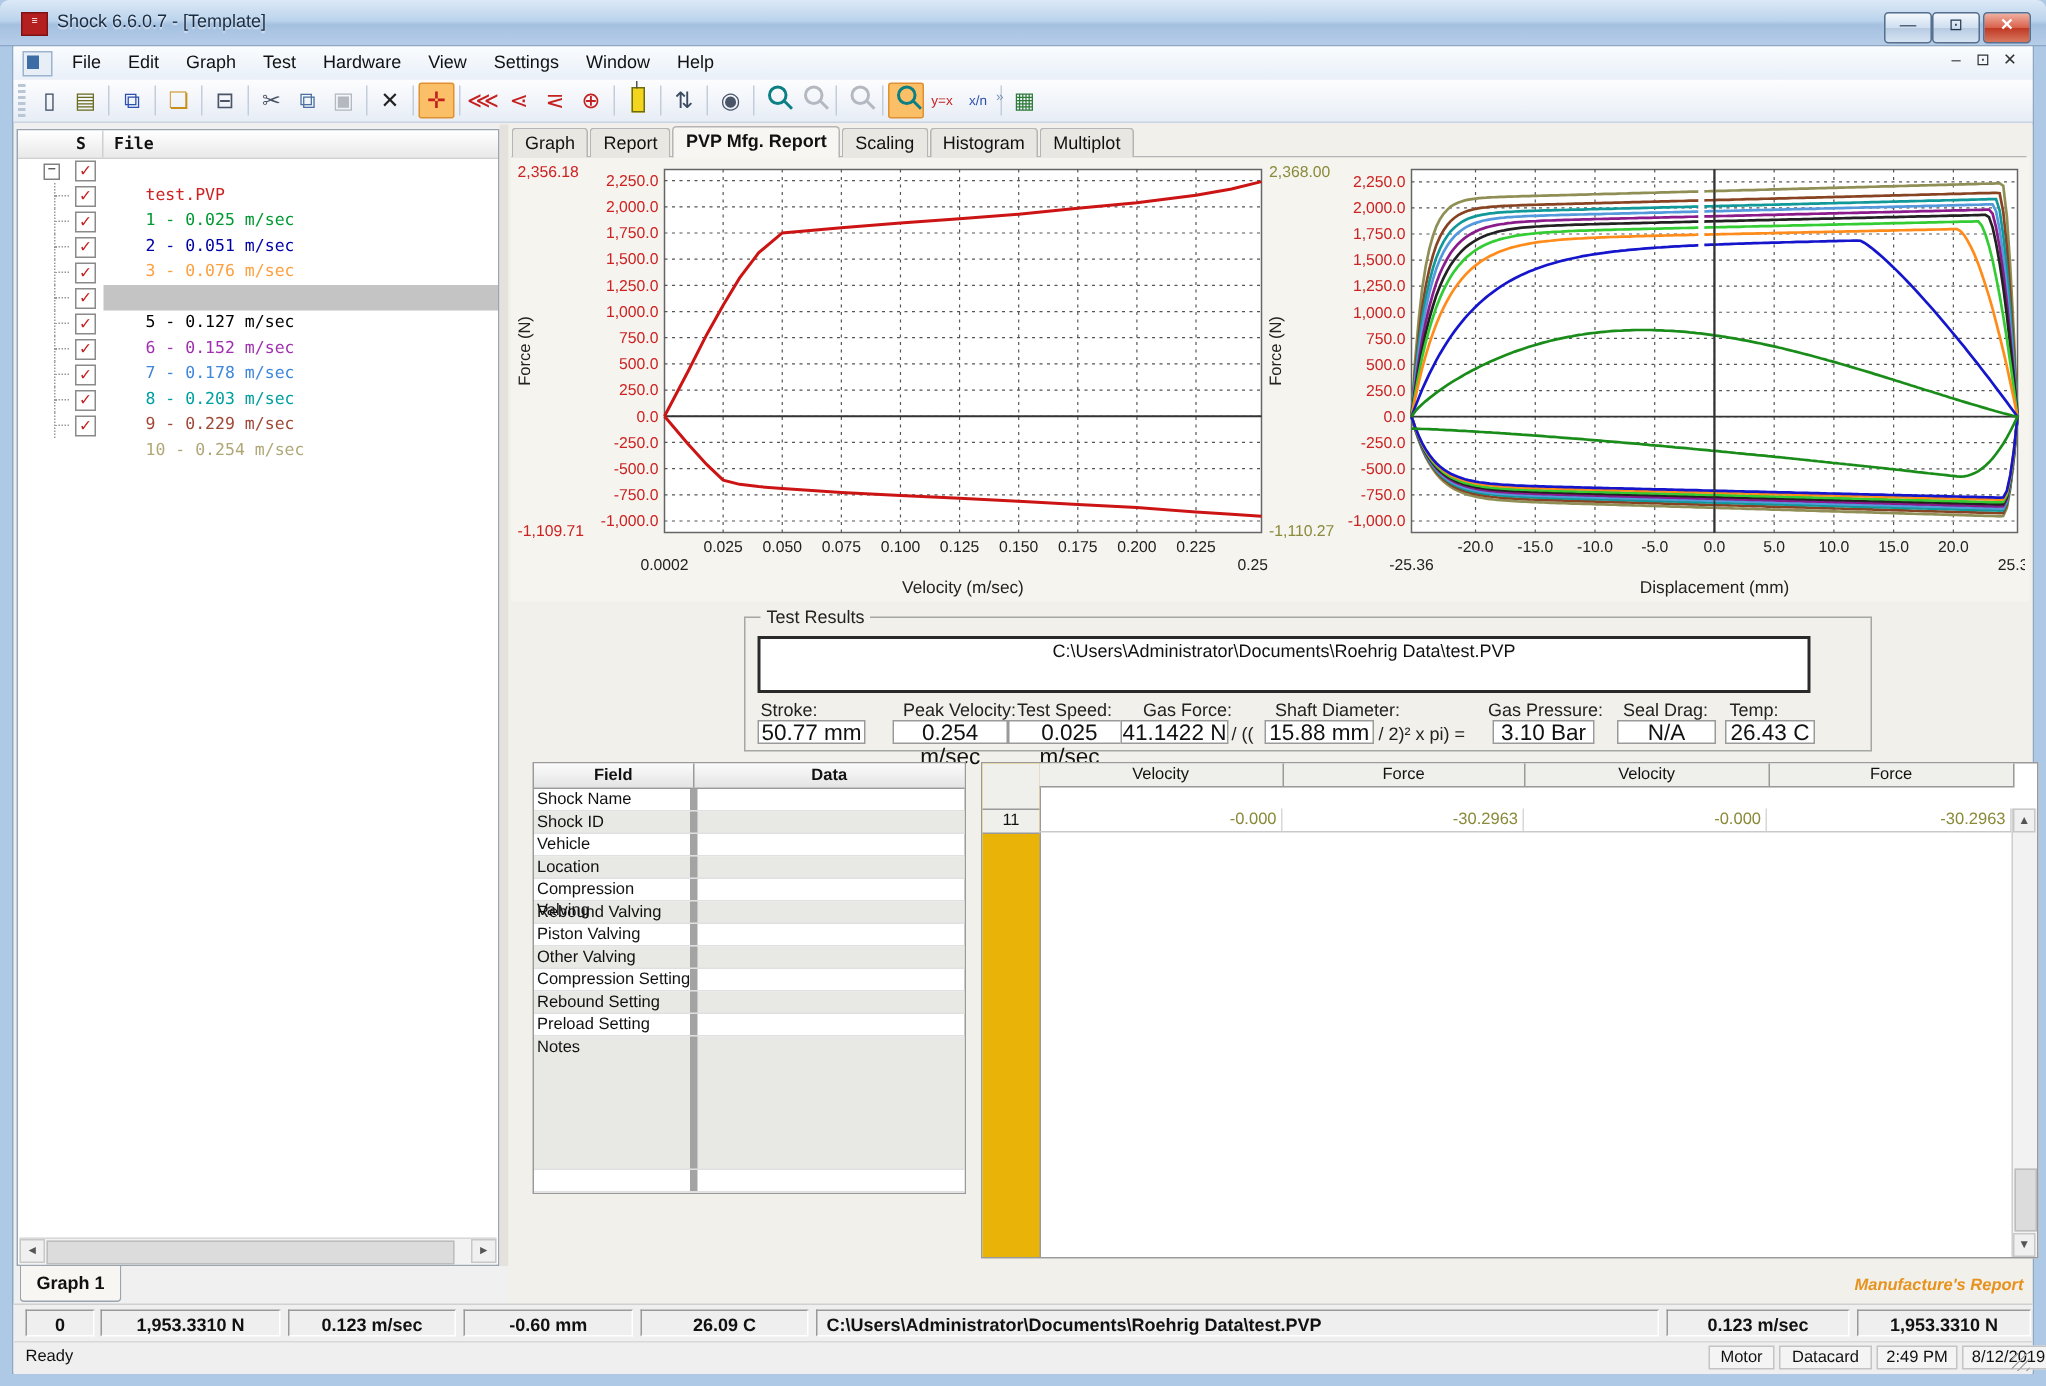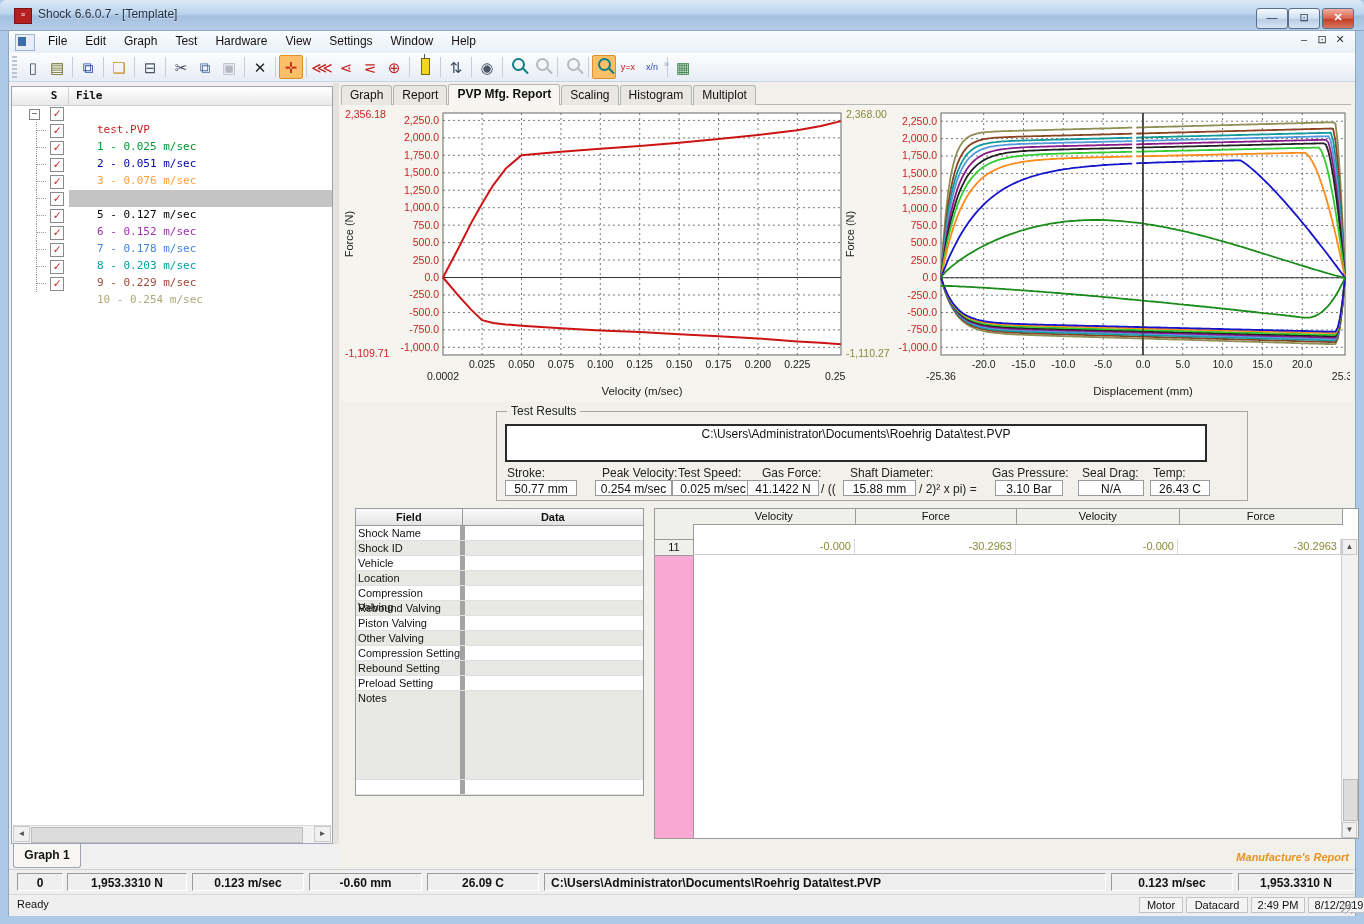--- a/index.html
+++ b/index.html
@@ -89,40 +89,40 @@
   #charts{left:2px;top:22px;width:1012px;height:296px;background:#f5f4ef;}
   svg text{font-family:"Liberation Sans",sans-serif;}
 
   
   #testres{left:157px;top:328px;width:718px;height:88px;border:1px solid #a6a6a6;background:#f1f0ea;padding-left:32px;}
   #testres-label{left:10px;top:-8px;background:#f1f0ea;padding:0 4px;font-size:12px;color:#222;}
   #file-box{left:8px;top:12px;width:698px;height:34px;background:#fff;border:2px solid #2a2a2a;
     text-align:center;font-size:12px;line-height:16px;}
   .tr-lab{position:absolute;top:54px;font-size:12px;color:#222;}
   .tr-val{position:absolute;top:68px;height:16px;background:#fff;border:1px solid #9a9a9a;
-    font-size:12px;text-align:center;line-height:16px;box-sizing:border-box;}
+    font-size:15px;text-align:center;line-height:16px;box-sizing:border-box;}
   .tr-glue{position:absolute;top:70px;font-size:12px;color:#222;}
 
   
   #ftable{left:16px;top:425px;width:289px;background:#fff;border:1px solid #9a9a9a;box-sizing:border-box;}
   .fhead{display:flex;height:16px;background:linear-gradient(180deg,#fbfbfb,#e4e4e4);border-bottom:1px solid #9a9a9a;
     font-size:11px;font-weight:bold;text-align:center;}
   .fhead div{line-height:16px;}
   .fh1{width:106px;border-right:1px solid #9a9a9a;}
   .fh2{width:181px;}
   .frow{display:flex;height:14px;font-size:11px;line-height:14px;border-bottom:1px solid #e0e0e0;}
   .frow.alt{background:#e8e8e4;}
   .frow .c1{width:104px;padding-left:2px;border-right:5px solid #a3a3a3;}
   .frow .c2{width:181px;}
   .frow.notes{height:88px;}
   .frow.blank{height:14px;background:#fff;}
 
   
   #dtable{left:315px;top:425px;width:705px;height:331px;background:#fff;border:1px solid #9a9a9a;box-sizing:border-box;}
-  .dgut{position:absolute;left:0;top:0;width:38px;height:329px;border-right:1px solid #9a9a9a;background:#f9a8d4;}
+  .dgut{position:absolute;left:0;top:0;width:38px;height:329px;border-right:1px solid #9a9a9a;background:#eab308;}
   .dghead{height:30px;background:#efefeb;border-bottom:1px solid #9a9a9a;}
   .dgrow{height:15px;background:#efefeb;border-bottom:1px solid #9a9a9a;font-size:11px;text-align:center;line-height:15px;}
   .dhead{position:absolute;left:38px;top:0;width:650px;}
   .dgroup{display:flex;height:15px;border-bottom:1px solid #9a9a9a;font-size:11px;background:#efefeb;text-align:center;}
   .dgroup div{line-height:15px;border-right:1px solid #9a9a9a;}
   .dsub{display:flex;height:15px;border-bottom:1px solid #9a9a9a;font-size:11px;background:#efefeb;text-align:center;}
   .dsub div{line-height:15px;border-right:1px solid #9a9a9a;}
   .drow{position:absolute;left:38px;top:30px;width:650px;display:flex;height:15px;font-size:11px;
     border-bottom:1px solid #c9c9c9;color:#8a8a3a;}
   .drow div{line-height:15px;text-align:right;padding-right:3px;border-right:1px solid #d8d8d8;box-sizing:border-box;}

